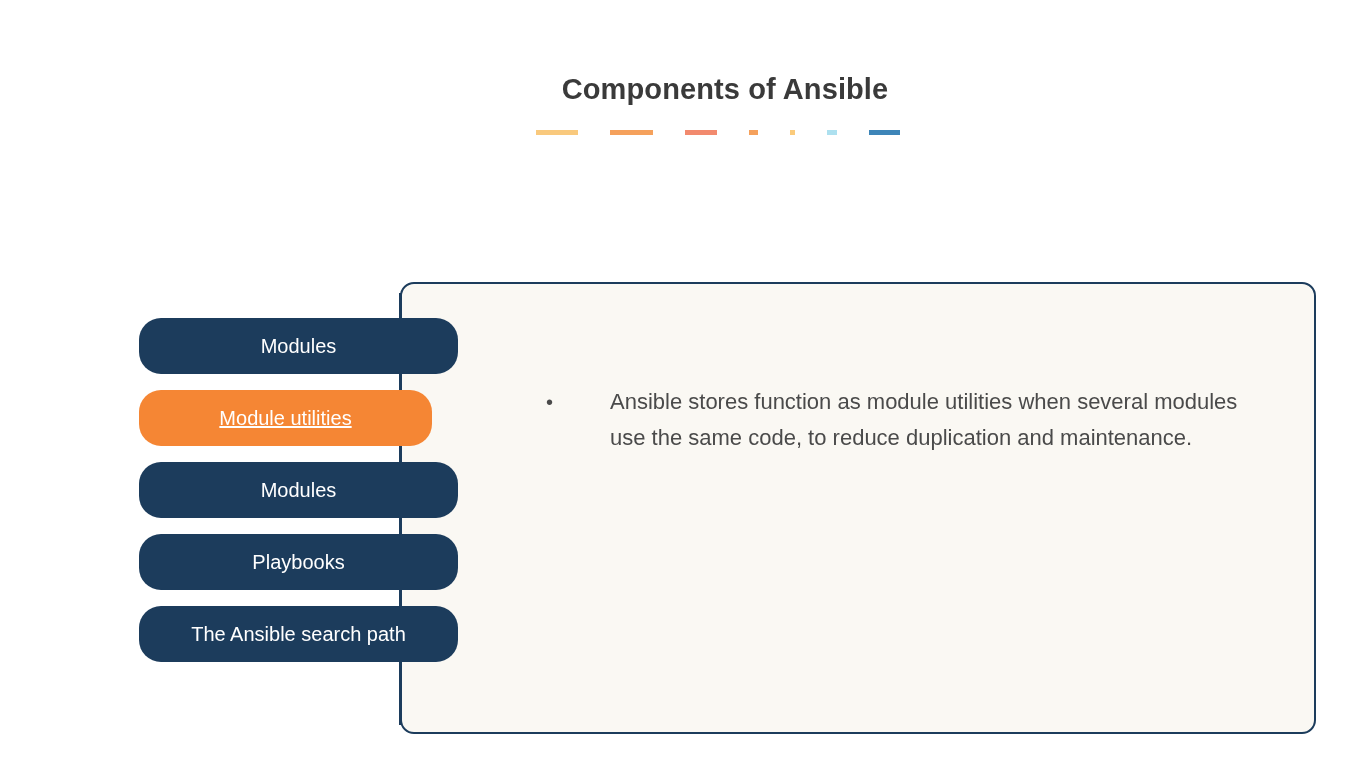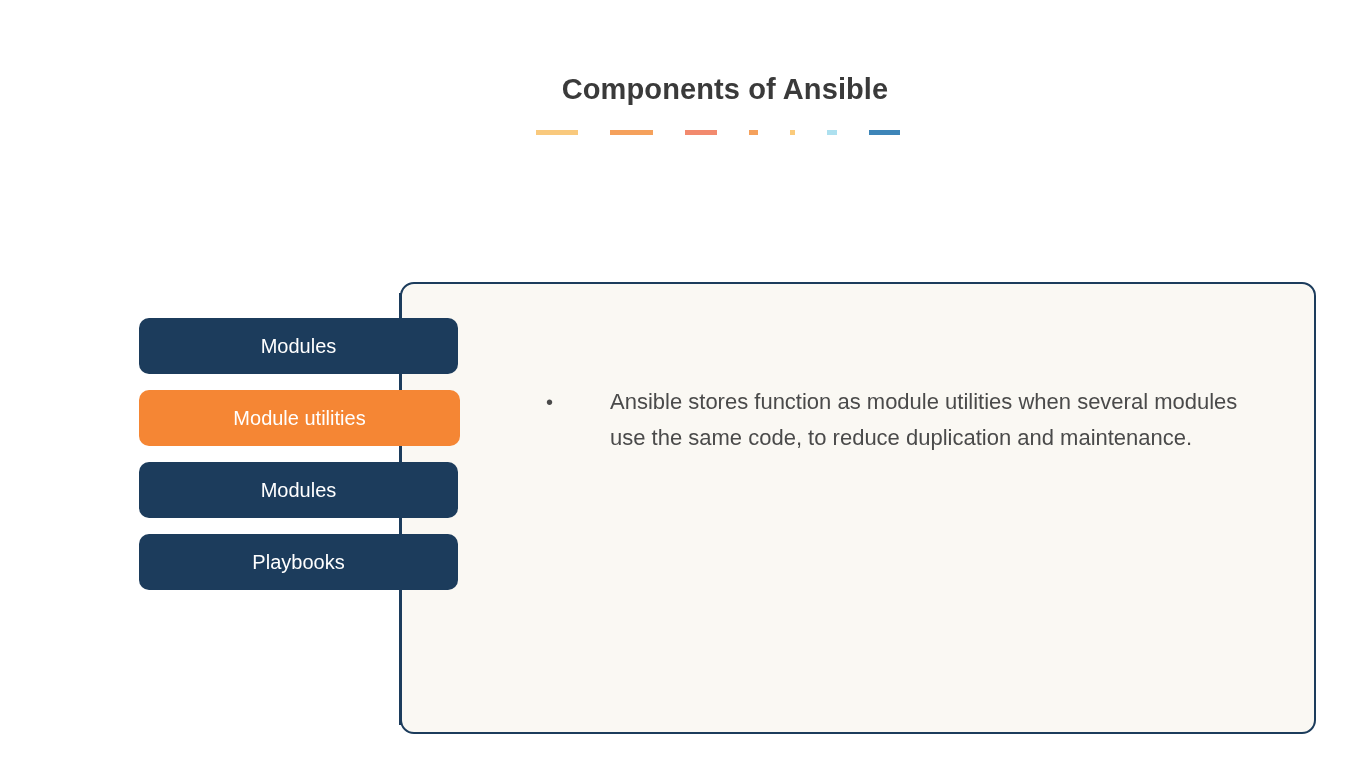--- a/index.html
+++ b/index.html
@@ -87,33 +87,34 @@
   #menu-list {
     position: absolute;
     left: 75px;
     top: 254px;
     width: 321px;
     z-index: 3;
   }
   .menu-item {
     width: 319px;
     height: 56px;
-    border-radius: 10px;
+    border-radius: 22px;
     background: #1c3c5c;
     color: #ffffff;
     display: flex;
     align-items: center;
     justify-content: center;
     font-size: 20px;
     margin-bottom: 16px;
     position: relative;
   }
   .menu-item.active {
     background: #f58634;
-    width: 321px;
+    width: 293px;
+    text-decoration: underline;
   }
   .menu-item-label { pointer-events: none; }
 </style>
 </head>
 <body>
 
 <div id="slide-title">Components of Ansible</div>
 
 <div id="title-underline">
     <span style="background: rgb(249, 201, 125); width: 24.5%;"></span>
@@ -133,20 +134,23 @@
     </div>
     <div class="menu-item active">
       <span class="menu-item-label">Module utilities</span>
     </div>
     <div class="menu-item">
       <span class="menu-item-label">Modules</span>
     </div>
     <div class="menu-item">
       <span class="menu-item-label">Playbooks</span>
     </div>
+    <div class="menu-item">
+      <span class="menu-item-label">The Ansible search path</span>
+    </div>
   </div>
 
 <div id="content-panel">
   <div id="bullet-list">
       <div class="bullet-row">
         <span class="bullet-dot">•</span>
         <span class="bullet-text">Ansible stores function as module utilities when several modules use the same code, to reduce duplication and maintenance.</span>
       </div>
     </div>
 </div>

